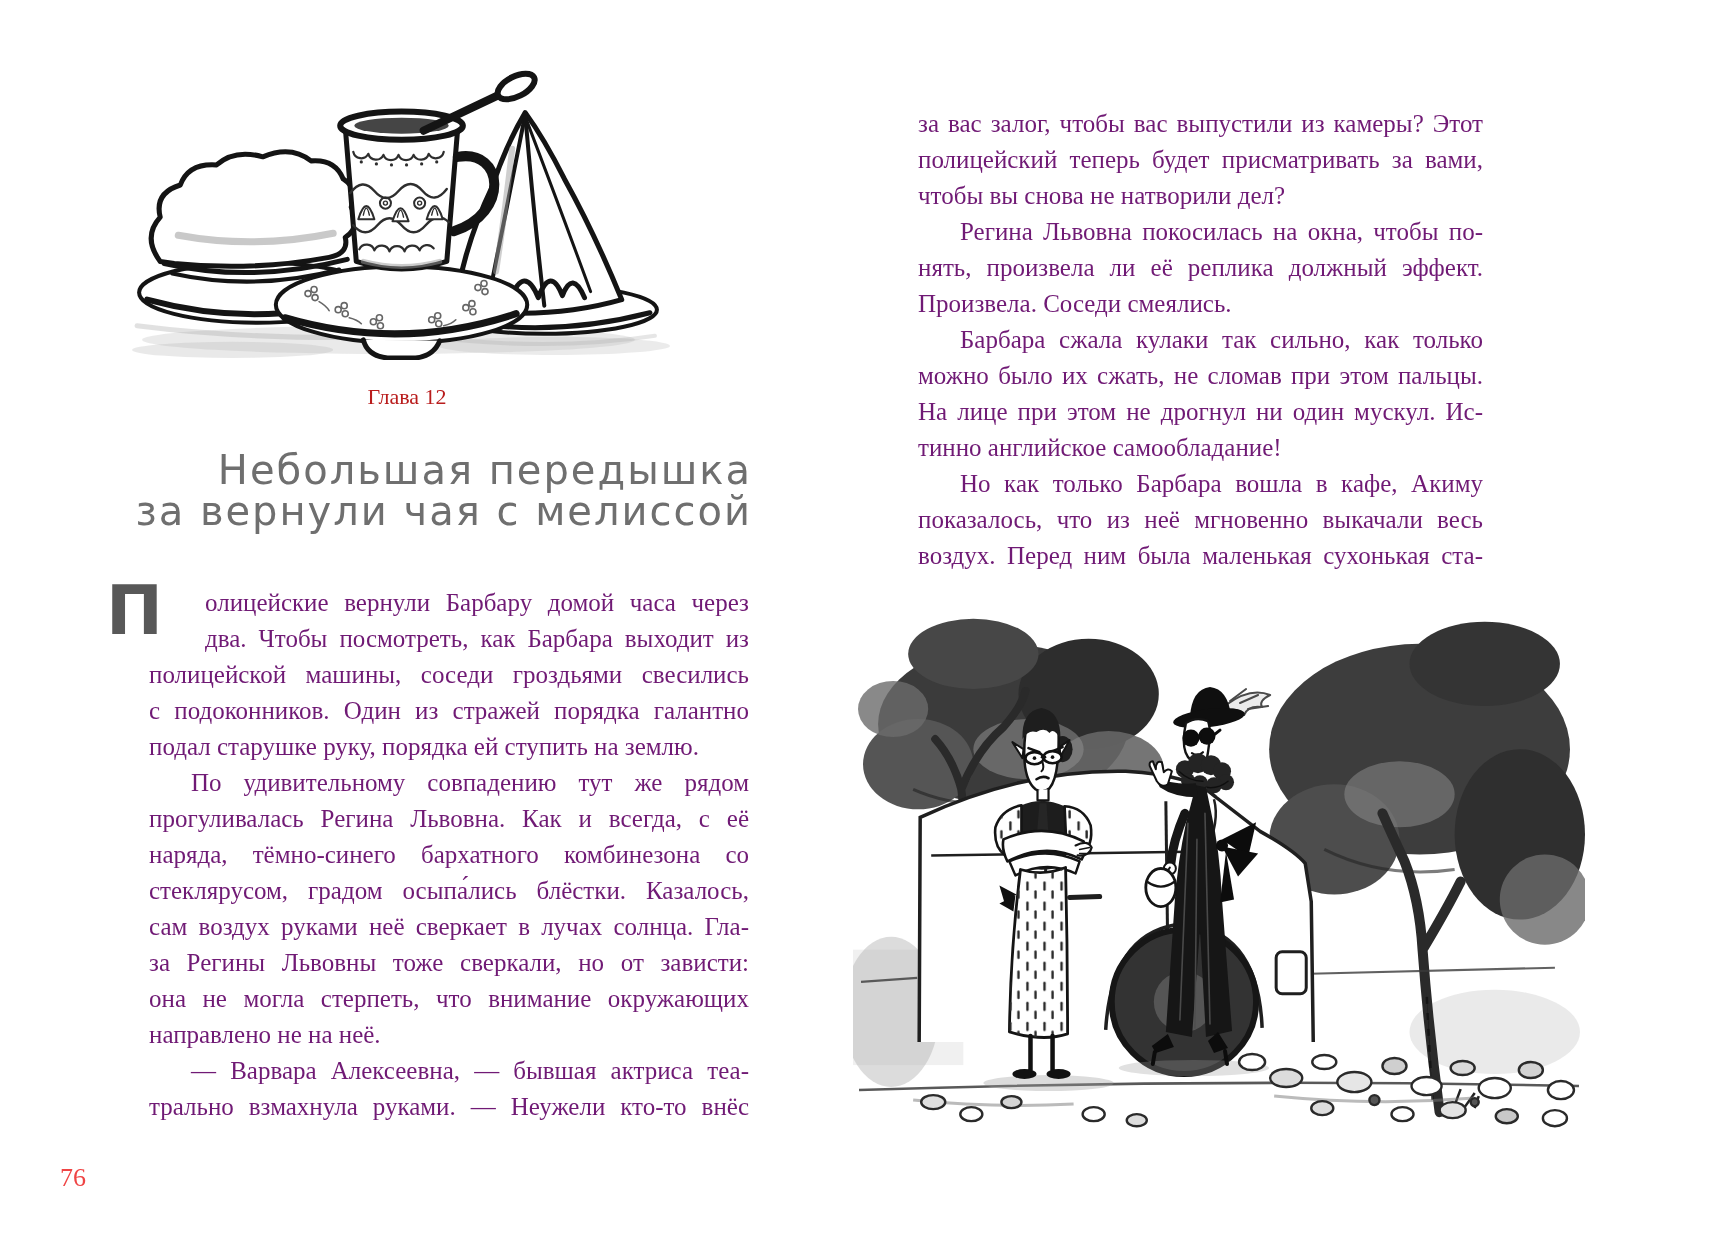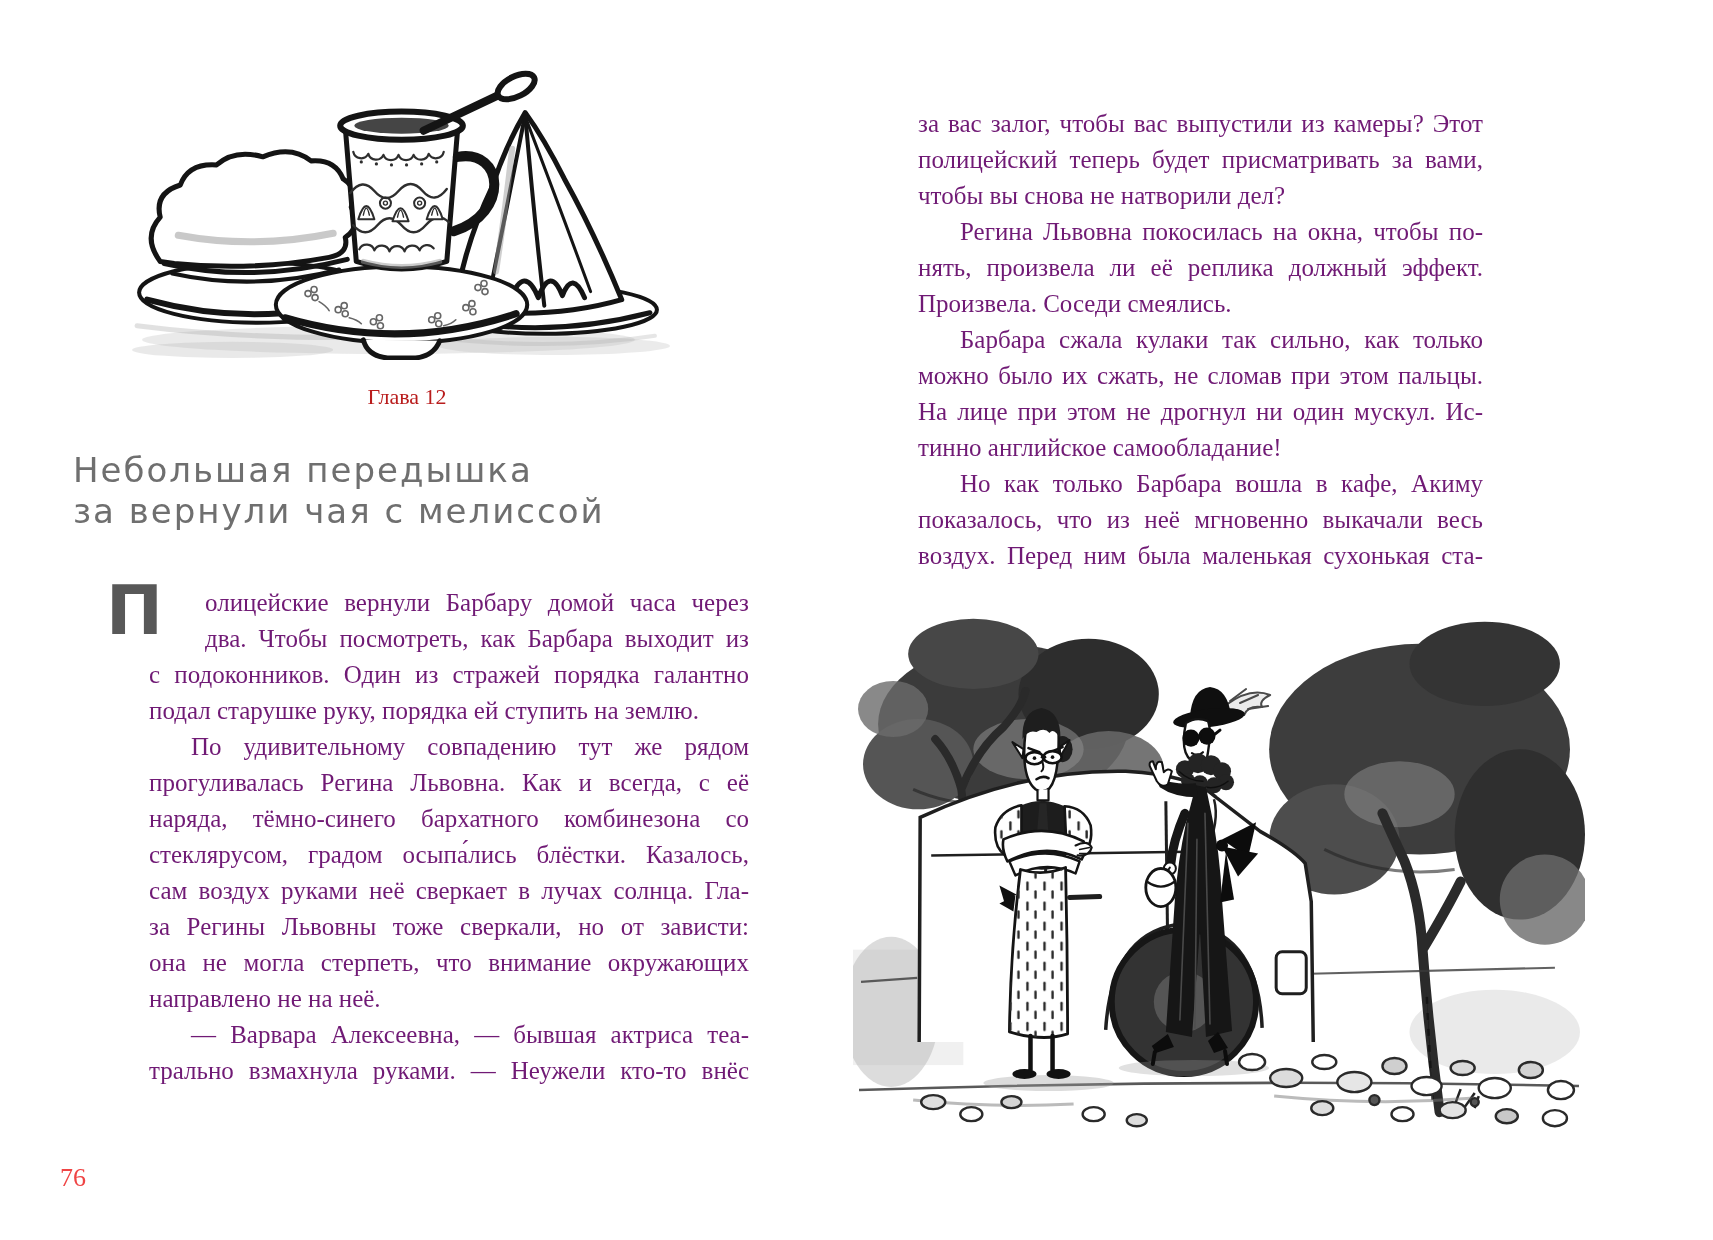--- a/index.html
+++ b/index.html
@@ -4,22 +4,22 @@
 <style>
   html,body{margin:0;padding:0;background:#ffffff;}
   body{width:1713px;height:1240px;position:relative;font-family:"Liberation Serif",serif;color:#1f1f1f;overflow:hidden;}
   .spread{position:absolute;inset:0;background:#ffffff;}
 
   .illo-tea{position:absolute;left:122px;top:8px;width:548px;height:352px;}
   .illo-street{position:absolute;left:853px;top:598px;width:732px;height:558px;}
 
   .chapter-heading{position:absolute;left:107px;top:384px;width:600px;text-align:center;
     font-size:22px;color:#b91c1c;}
-  .subtitle{position:absolute;left:73px;top:450px;width:700px;text-align:left;
-    font-family:"DejaVu Sans",sans-serif;font-size:34px;line-height:41px;letter-spacing:2px;color:#6f6f6f;}
+  .subtitle{position:absolute;left:52px;top:450px;width:700px;text-align:right;
+    font-family:"DejaVu Sans",sans-serif;font-size:40px;line-height:41px;letter-spacing:2px;color:#6f6f6f;}
   .dropcap{position:absolute;left:106px;top:583px;font-family:"DejaVu Sans",sans-serif;
     font-weight:bold;font-size:68px;line-height:56px;color:#585858;}
 
   .body{font-size:25px;line-height:36px;color:#701a75;}
   .body .line{height:36px;white-space:nowrap;text-align:justify;text-align-last:justify;}
   .body .line.nj{text-align-last:left;}
   .body .line.ind{padding-left:42px;}
   .body .line.dc{padding-left:56px;}
   .body-left{position:absolute;left:107px;top:585px;width:600px;margin-left:42px;}
   .body-right{position:absolute;left:918px;top:106px;width:565px;}
@@ -116,20 +116,21 @@
   <div class="subtitle">
       <div class="subtitle-line">Небольшая передышка</div>
       <div class="subtitle-line">за вернули чая с мелиссой</div>
     </div>
 
   <div class="dropcap">П</div>
 
   <div class="body body-left">
       <div class="line dc">олицейские вернули Барбару домой часа через</div>
       <div class="line dc">два. Чтобы посмотреть, как Барбара выходит из</div>
+      <div class="line">полицейской машины, соседи гроздьями свесились</div>
       <div class="line">с подоконников. Один из стражей порядка галантно</div>
       <div class="line nj">подал старушке руку, порядка ей ступить на землю.</div>
       <div class="line ind">По удивительному совпадению тут же рядом</div>
       <div class="line">прогуливалась Регина Львовна. Как и всегда, с её</div>
       <div class="line">наряда, тёмно-синего бархатного комбинезона со</div>
       <div class="line">стеклярусом, градом осыпа́лись блёстки. Казалось,</div>
       <div class="line">сам воздух руками неё сверкает в лучах солнца. Гла-</div>
       <div class="line">за Регины Львовны тоже сверкали, но от зависти:</div>
       <div class="line">она не могла стерпеть, что внимание окружающих</div>
       <div class="line nj">направлено не на неё.</div>

